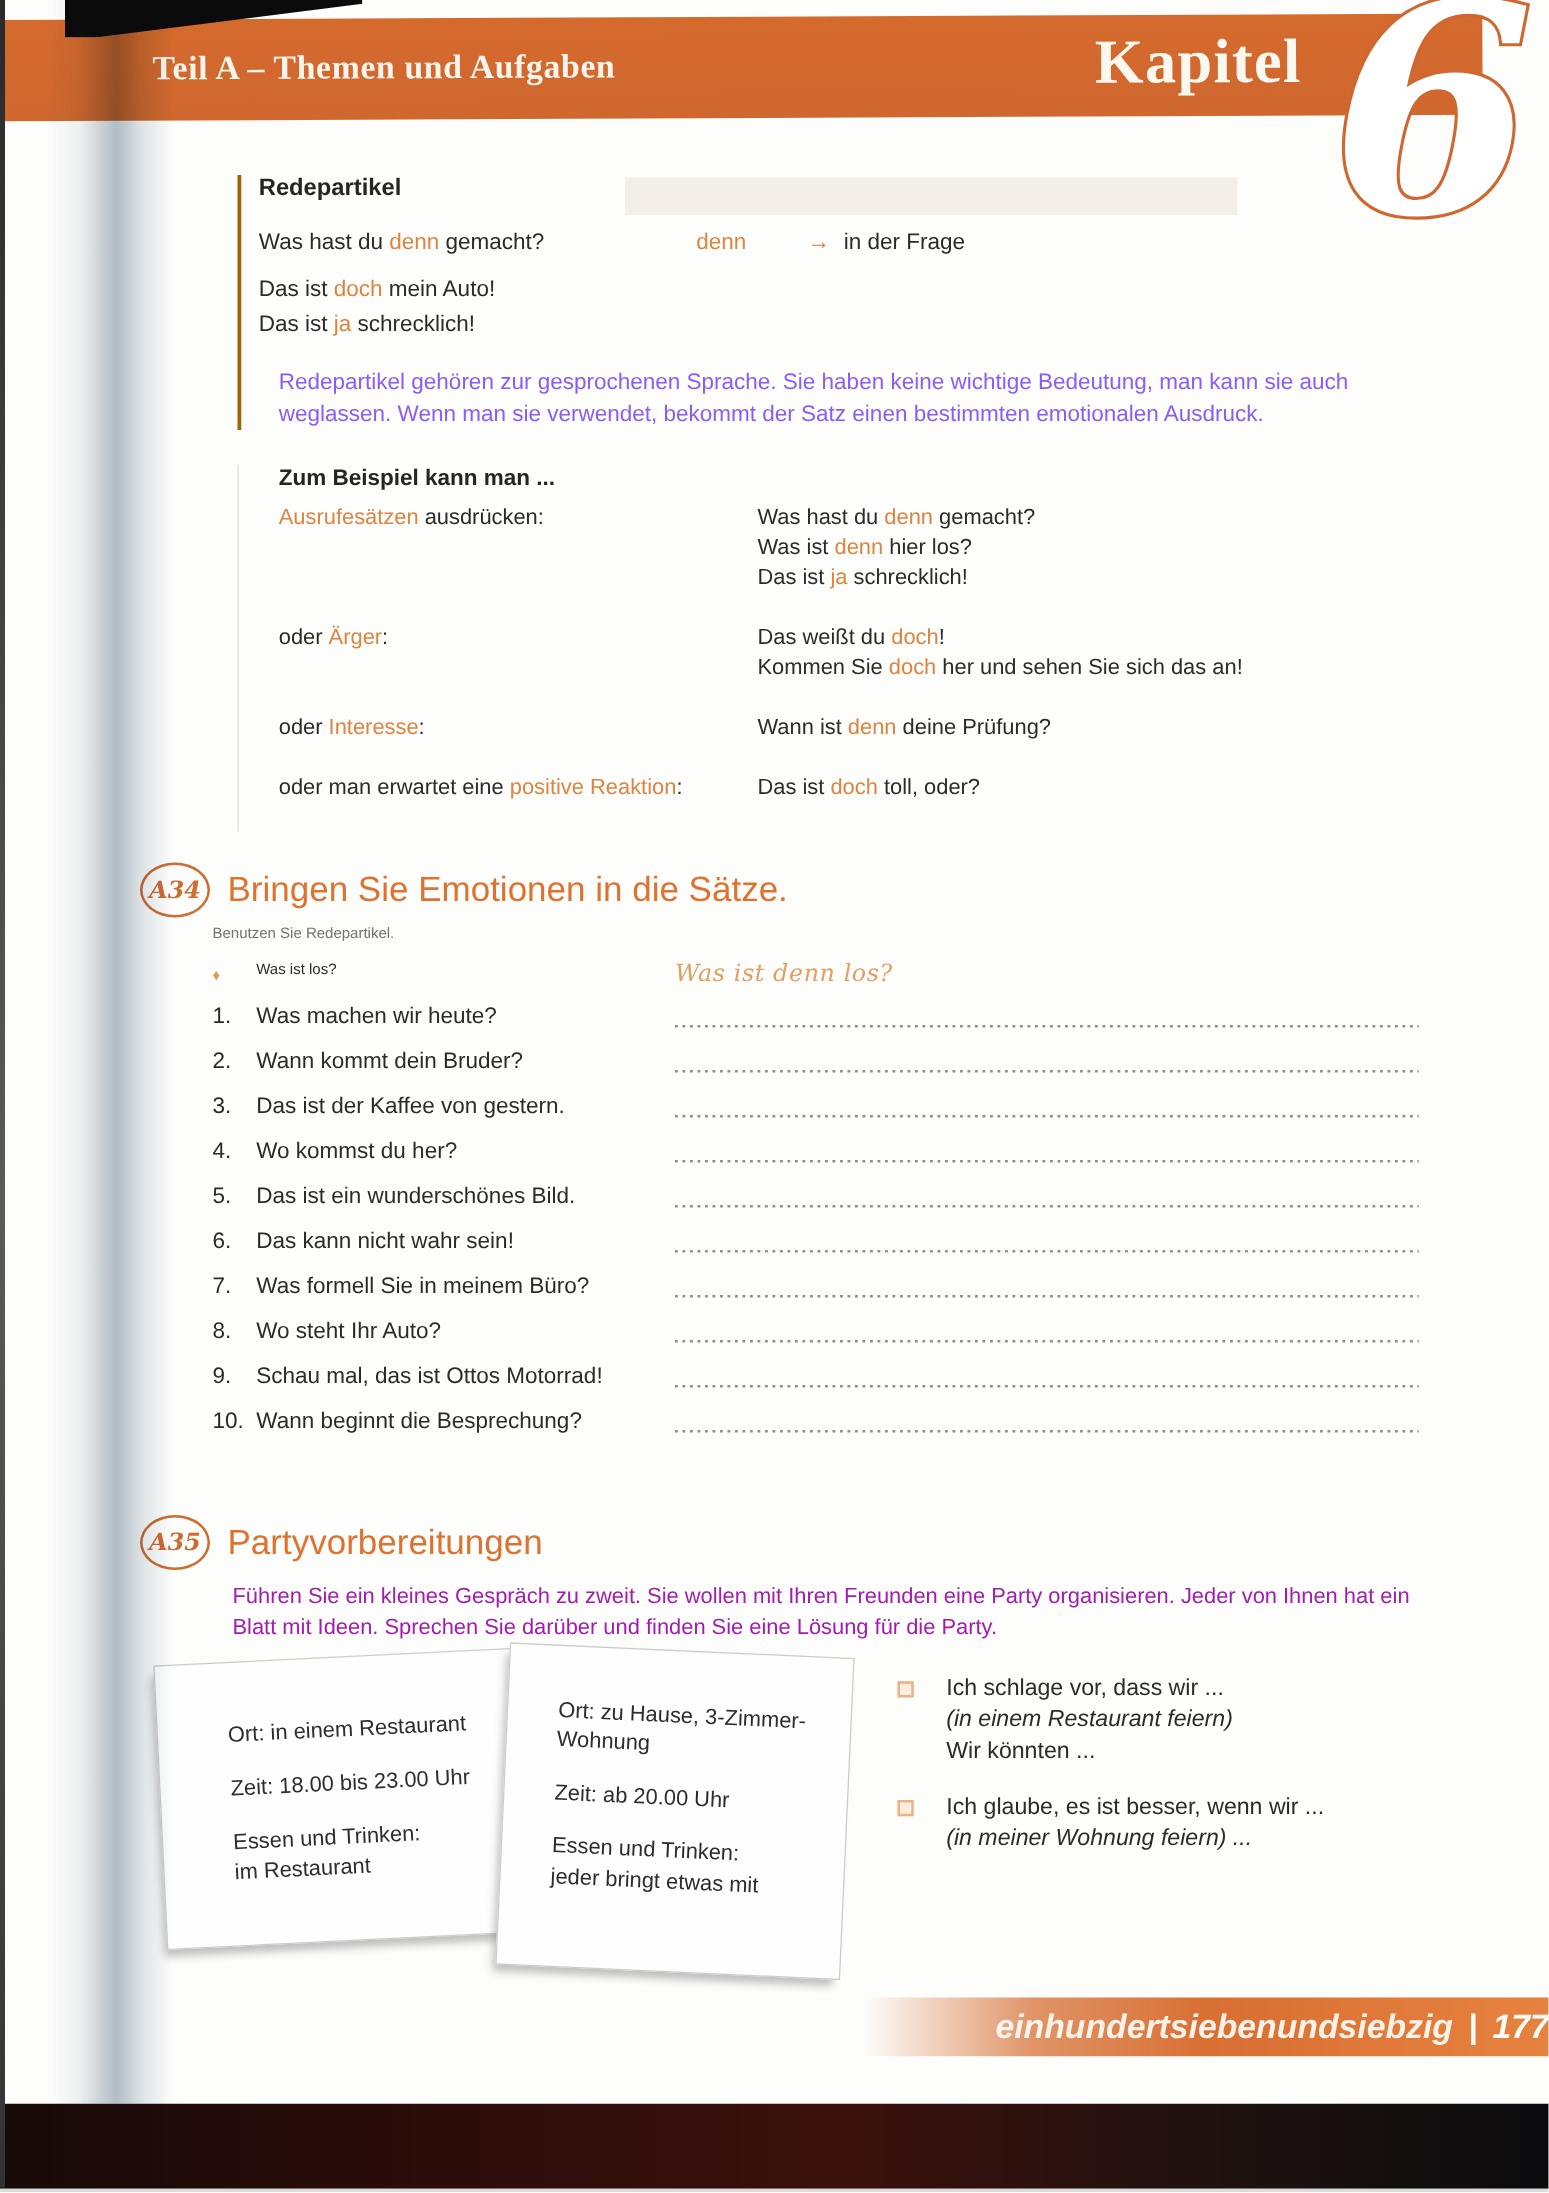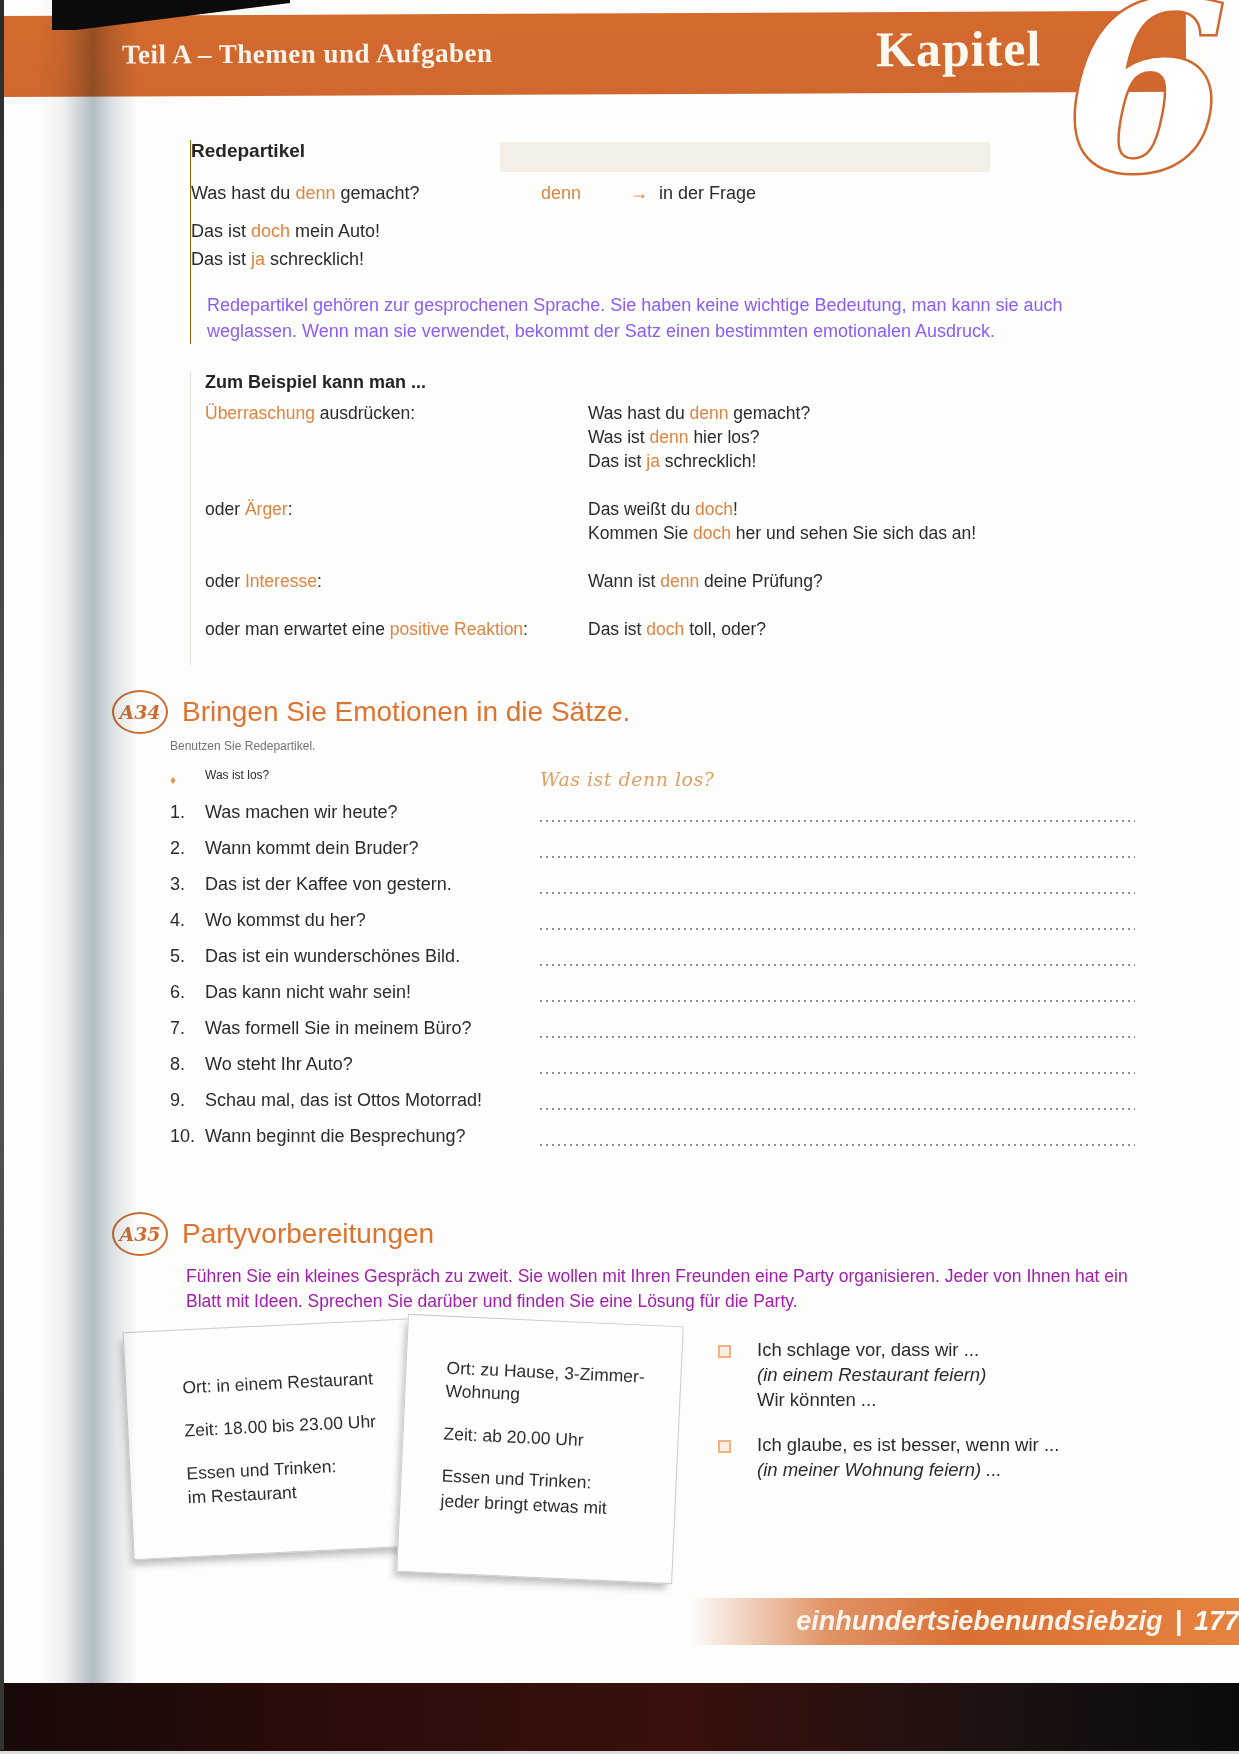--- a/index.html
+++ b/index.html
@@ -27,30 +27,30 @@
   .banner-title { position:absolute; left:122px; top:24px; color:#f9f5ec;
     font-family:"Liberation Serif", serif; font-weight:bold; font-size:27px; letter-spacing:0.5px; }
   .kapitel { position:absolute; left:876px; top:8px; color:#fbf8f0;
     font-family:"Liberation Serif", serif; font-weight:bold; font-size:50px; letter-spacing:1px; }
   .six { position:absolute; left:1048px; top:-10px; z-index:3; }
   
   .hl { color:#dd8440; }
   .arrow { color:#d97a35; font-weight:bold; display:inline-block; width:40px; text-align:center; }
   
   .re-block { position:absolute; left:190px; top:140px; width:960px;
-    border-left:1px solid #a16207; }
+    border-left:3px solid #a16207; padding-left:14px; }
   .re-block h3 { margin:0; font-size:19px; font-weight:bold; color:#262522; }
   .re-row { display:flex; margin-top:17px; font-size:18px; }
   .re-left { width:350px; line-height:28px; }
   .re-right { line-height:28px; }
   .particle { color:#dd8440; display:inline-block; width:78px; }
   .re-note { margin:20px 0 0 16px; width:942px; color:#8b5cf6; font-size:18px; line-height:1.42; }
   
   .bsp-block { position:absolute; left:190px; top:372px; width:960px;
-    border-left:1px solid #dedbd5; padding-left:14px; }
+    border-left:1px solid #dedbd5; padding-left:32px; }
   .bsp-block h4 { margin:0 0 8px 0; font-size:18px; font-weight:bold; color:#262522; }
   .bsp-row { display:flex; margin-bottom:24px; font-size:17.5px; }
   .bsp-label { width:383px; line-height:24px; }
   .bsp-ex div { line-height:24px; }
   
   .ex-block { position:absolute; left:112px; }
   .ex-head { display:flex; align-items:center; }
   .badge { flex:none; width:52px; height:40px; border:2px solid #cf6c31; border-radius:50%;
     display:flex; align-items:center; justify-content:center; color:#cf6c31;
     font-family:"DejaVu Serif", serif; font-style:italic; font-weight:bold; font-size:19px; }
@@ -131,21 +131,21 @@
       </div>
     </div>
 
     <p class="re-note">Redepartikel gehören zur gesprochenen Sprache. Sie haben keine wichtige Bedeutung, man kann sie auch weglassen. Wenn man sie verwendet, bekommt der Satz einen bestimmten emotionalen Ausdruck.</p>
   </div>
 
   <div class="bsp-block">
     <h4>Zum Beispiel kann man ...</h4>
 
     <div class="bsp-row">
-      <div class="bsp-label"><span></span><span class="hl">Überraschung</span><span> ausdrücken:</span></div>
+      <div class="bsp-label"><span></span><span class="hl">Ausrufesätzen</span><span> ausdrücken:</span></div>
       <div class="bsp-ex">
         <div><span>Was hast du </span><span class="hl">denn</span><span> gemacht?</span></div>
         <div><span>Was ist </span><span class="hl">denn</span><span> hier los?</span></div>
         <div><span>Das ist </span><span class="hl">ja</span><span> schrecklich!</span></div>
       </div>
     </div>
 
     <div class="bsp-row">
       <div class="bsp-label"><span>oder </span><span class="hl">Ärger</span><span>:</span></div>
       <div class="bsp-ex">

